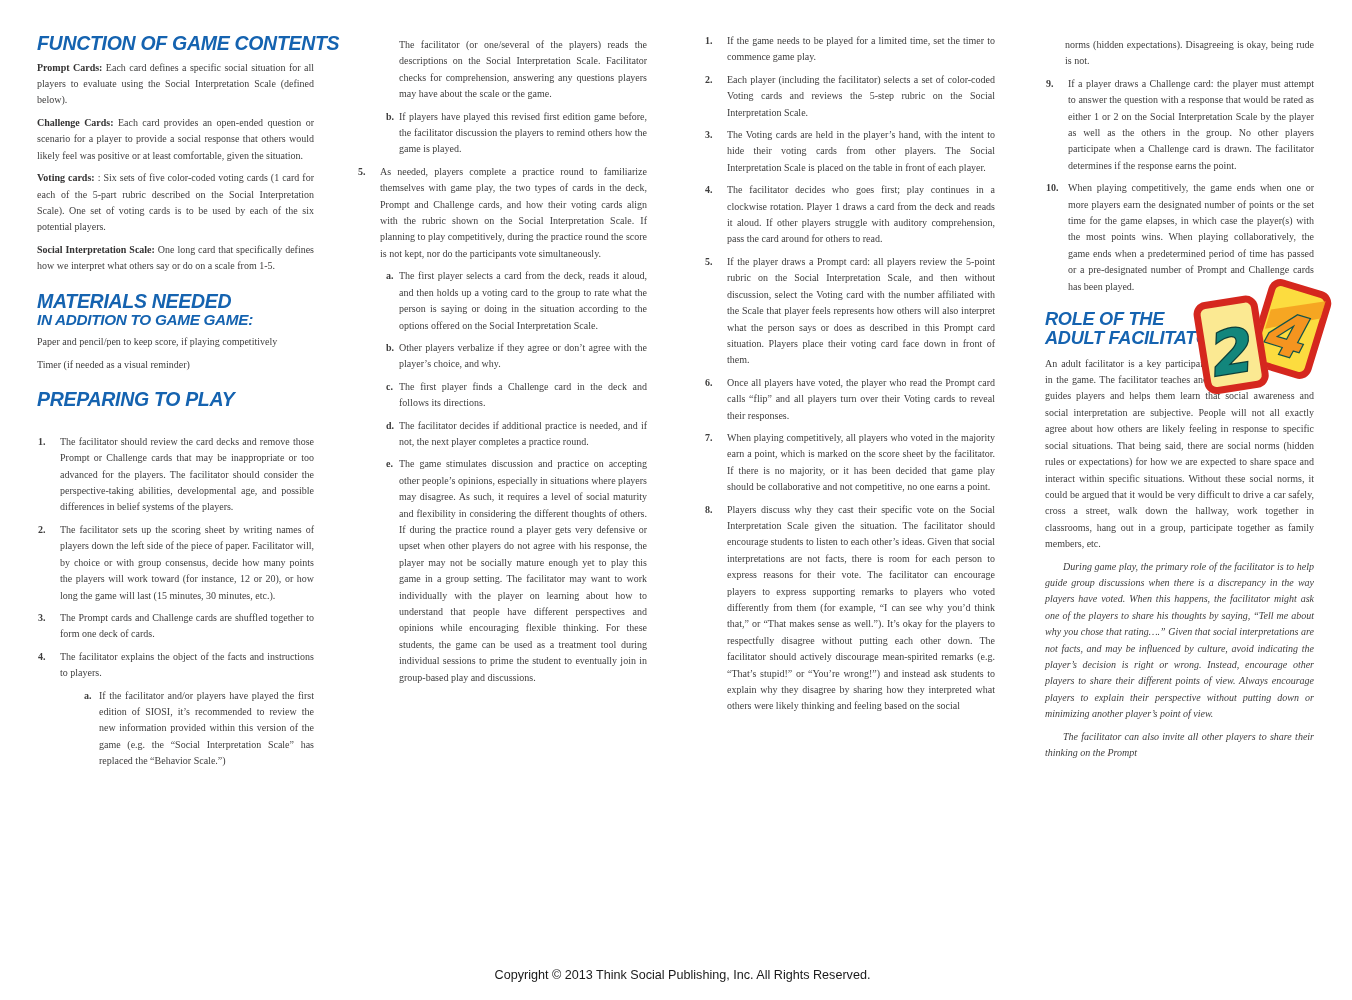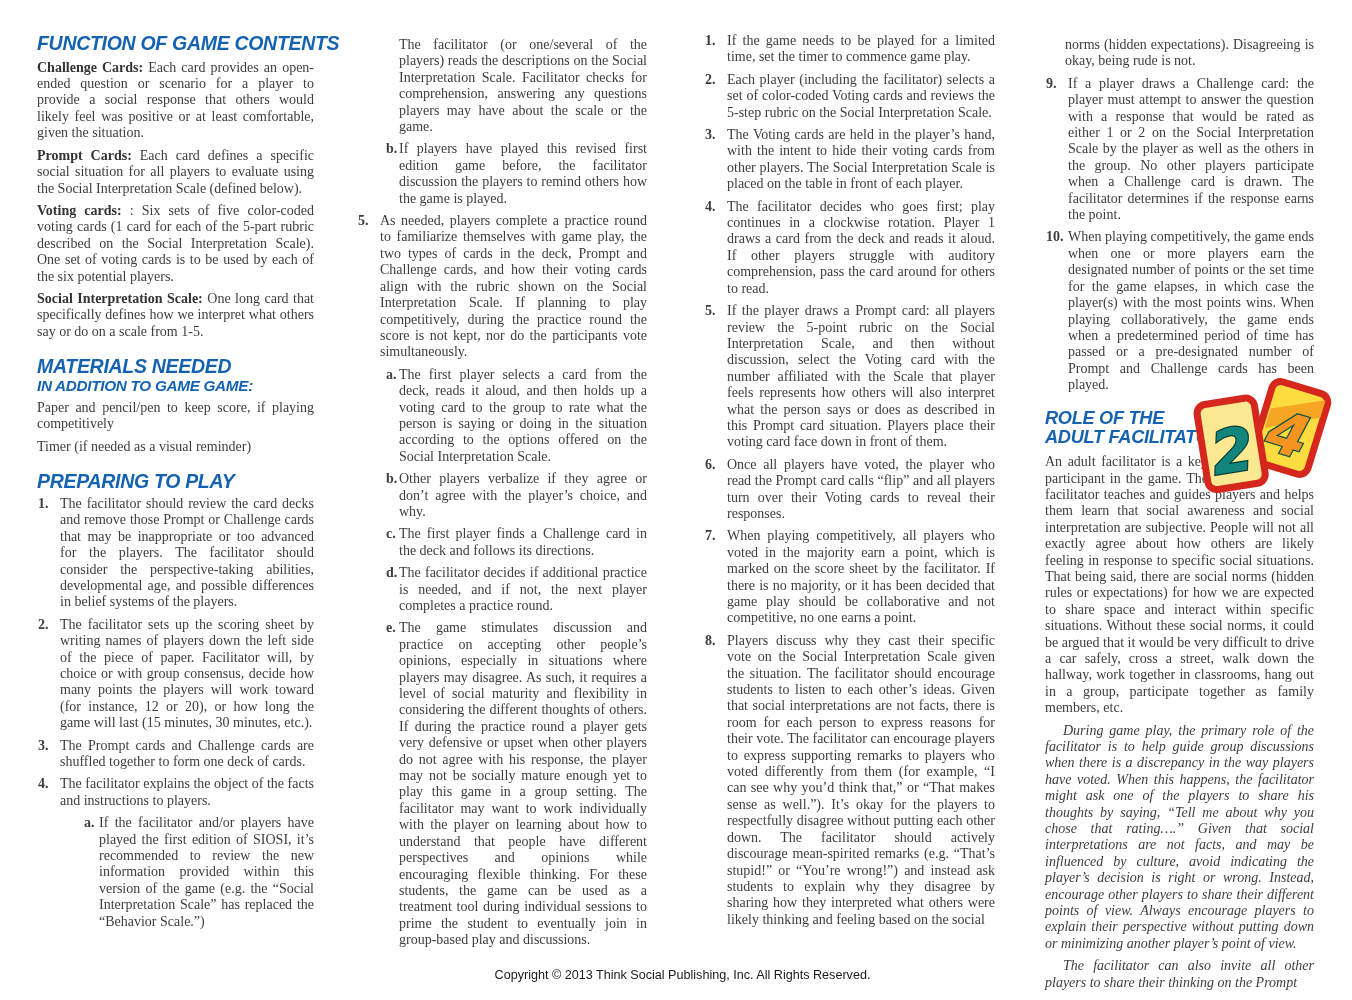--- a/index.html
+++ b/index.html
@@ -24,21 +24,21 @@
     font-size:19.5px; line-height:1.06;
     letter-spacing:-0.3px;
     margin-bottom:6px;
     white-space:nowrap;
   }
   .heading.sub-line { font-size:15.3px; margin-top:1px; }
   .heading.role-line { font-size:18.2px; margin-bottom:0; }
   .section { margin-top:16px; }
 
   .jt {
-    font-size:14px; line-height:16.4px;
+    font-size:10px; line-height:16.4px;
     text-align:justify;
     -webkit-hyphens:auto; hyphens:auto;
     margin-bottom:6px;
   }
   .lead { font-weight:bold; color:#343333; }
 
   .item { position:relative; padding-left:23px; }
   .item > .num { position:absolute; left:1px; top:0; font-weight:bold; }
 
   .sub { position:relative; padding-left:42px; }
@@ -61,41 +61,41 @@
     font-family:"Liberation Sans", sans-serif;
     font-size:12.6px; color:#1a1a1a;
   }
 </style>
 </head>
 <body>
 
 <div class="col" id="col1">
   <div class="heading">FUNCTION OF GAME CONTENTS</div>
 
+  <p class="jt"><span class="lead">Prompt Cards:</span>
+<span>Each card defines a specific social situation for all players to evaluate using the Social Interpretation Scale (defined below).</span></p>
+
   <p class="jt"><span class="lead">Challenge Cards:</span>
 <span>Each card provides an open-ended question or scenario for a player to provide a social response that others would likely feel was positive or at least comfortable, given the situation.</span></p>
-
-  <p class="jt"><span class="lead">Prompt Cards:</span>
-<span>Each card defines a specific social situation for all players to evaluate using the Social Interpretation Scale (defined below).</span></p>
 
   <p class="jt"><span class="lead">Voting cards:</span>
 <span>: Six sets of five color-coded voting cards (1 card for each of the 5-part rubric described on the Social Interpretation Scale). One set of voting cards is to be used by each of the six potential players.</span></p>
 
   <p class="jt"><span class="lead">Social Interpretation Scale:</span>
 <span>One long card that specifically defines how we interpret what others say or do on a scale from 1-5.</span></p>
 
   <div class="section">
     <div class="heading" style="margin-bottom:0">MATERIALS NEEDED</div>
     <div class="heading sub-line">IN ADDITION TO GAME GAME:</div>
     <p class="jt">Paper and pencil/pen to keep score, if playing competitively</p>
     <p class="jt">Timer (if needed as a visual reminder)</p>
   </div>
 
   <div class="section">
-    <div class="heading" style="margin-bottom:4px">PREPARING TO PLAY</div>
+    <div class="heading" style="margin-bottom:24px">PREPARING TO PLAY</div>
 
     <div class="jt item"><span class="num">1.</span><span>The facilitator should review the card decks and remove those Prompt or Challenge cards that may be inappropriate or too advanced for the players. The facilitator should consider the perspective-taking abilities, developmental age, and possible differences in belief systems of the players.</span></div>
     <div class="jt item"><span class="num">2.</span><span>The facilitator sets up the scoring sheet by writing names of players down the left side of the piece of paper. Facilitator will, by choice or with group consensus, decide how many points the players will work toward (for instance, 12 or 20), or how long the game will last (15 minutes, 30 minutes, etc.).</span></div>
     <div class="jt item"><span class="num">3.</span><span>The Prompt cards and Challenge cards are shuffled together to form one deck of cards.</span></div>
     <div class="jt item"><span class="num">4.</span><span>The facilitator explains the object of the facts and instructions to players.</span></div>
 
     <div class="jt sub"><span class="letter">a.</span><span>If the facilitator and/or players have played the first edition of SIOSI, it’s recommended to review the new information provided within this version of the game (e.g. the “Social Interpretation Scale” has replaced the “Behavior Scale.”)</span></div>
   </div>
 </div>
 

